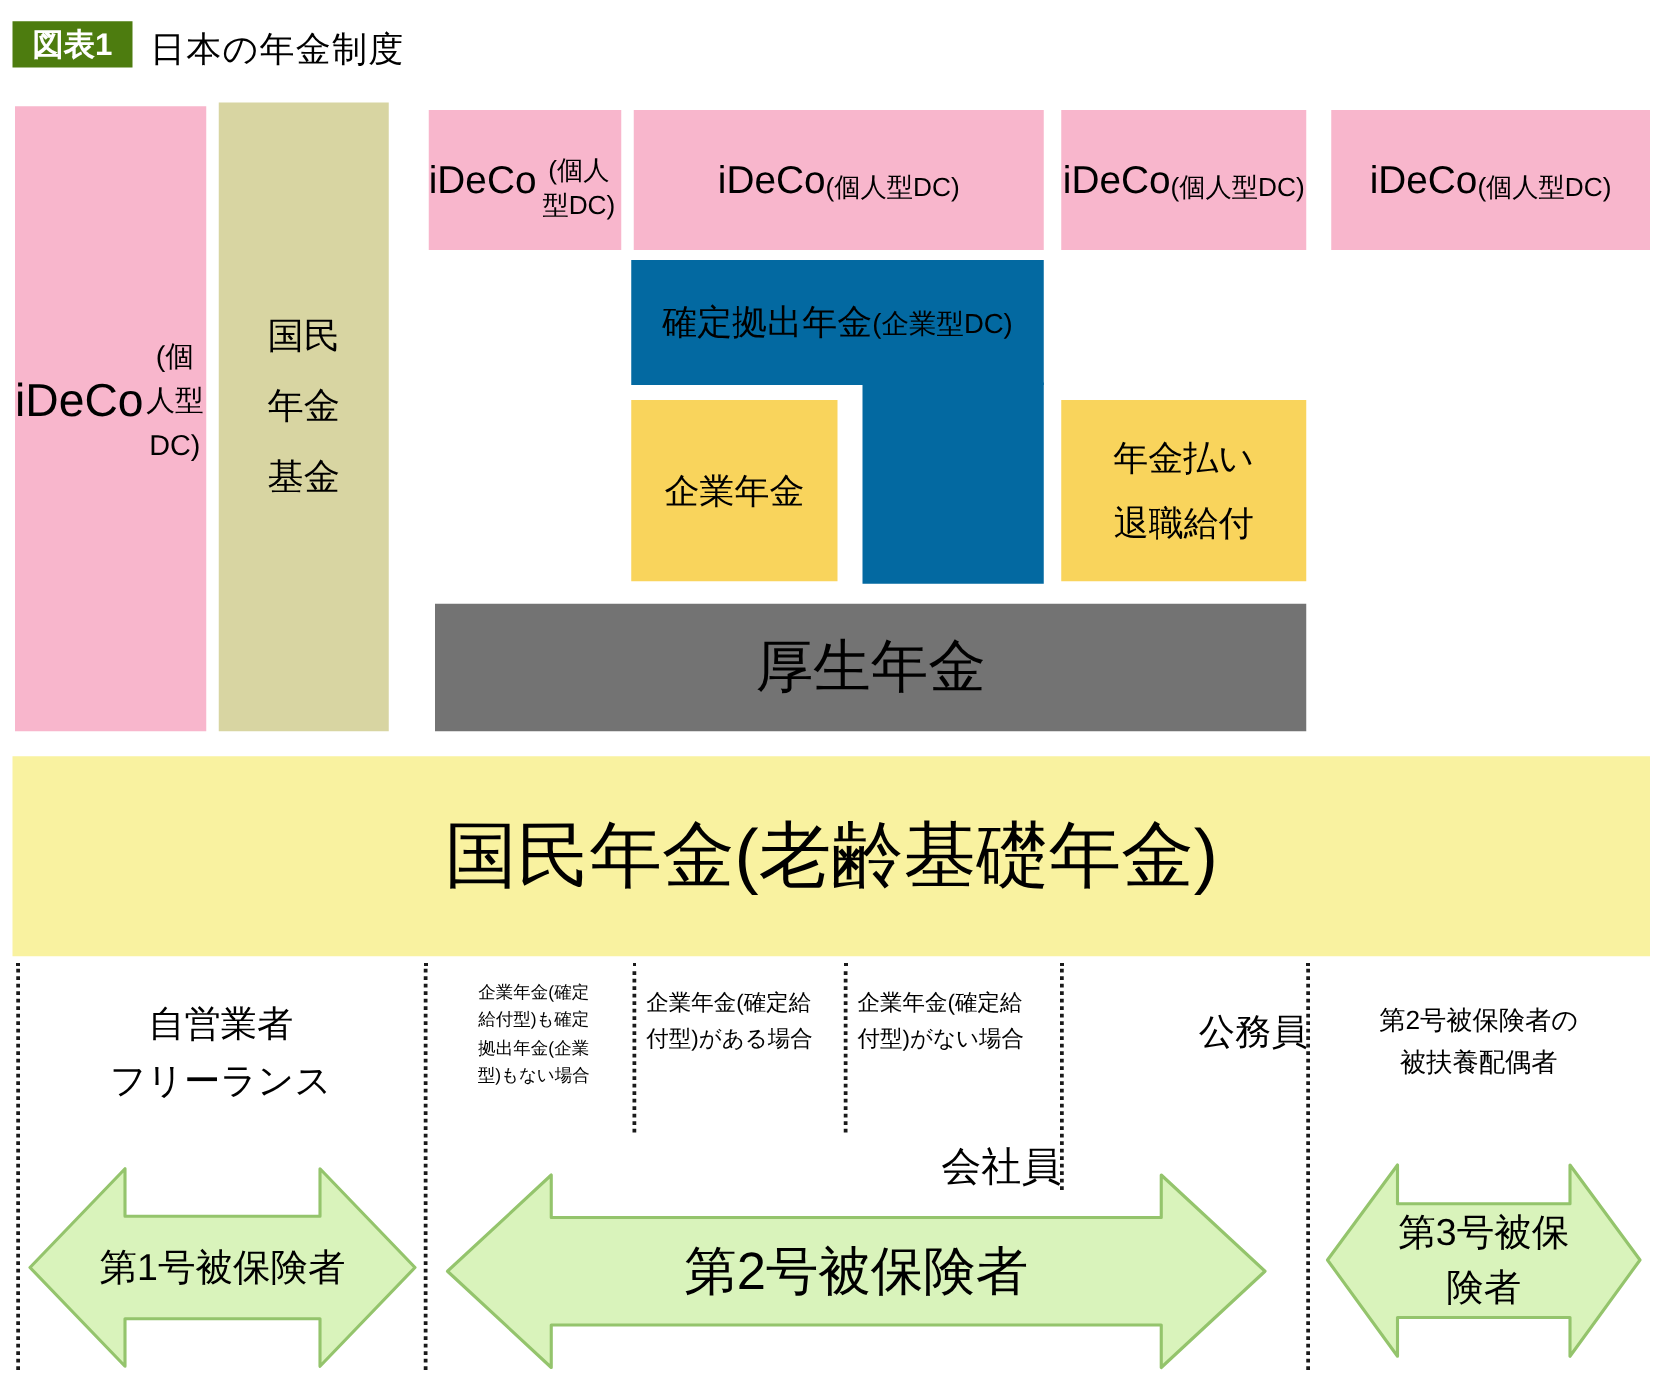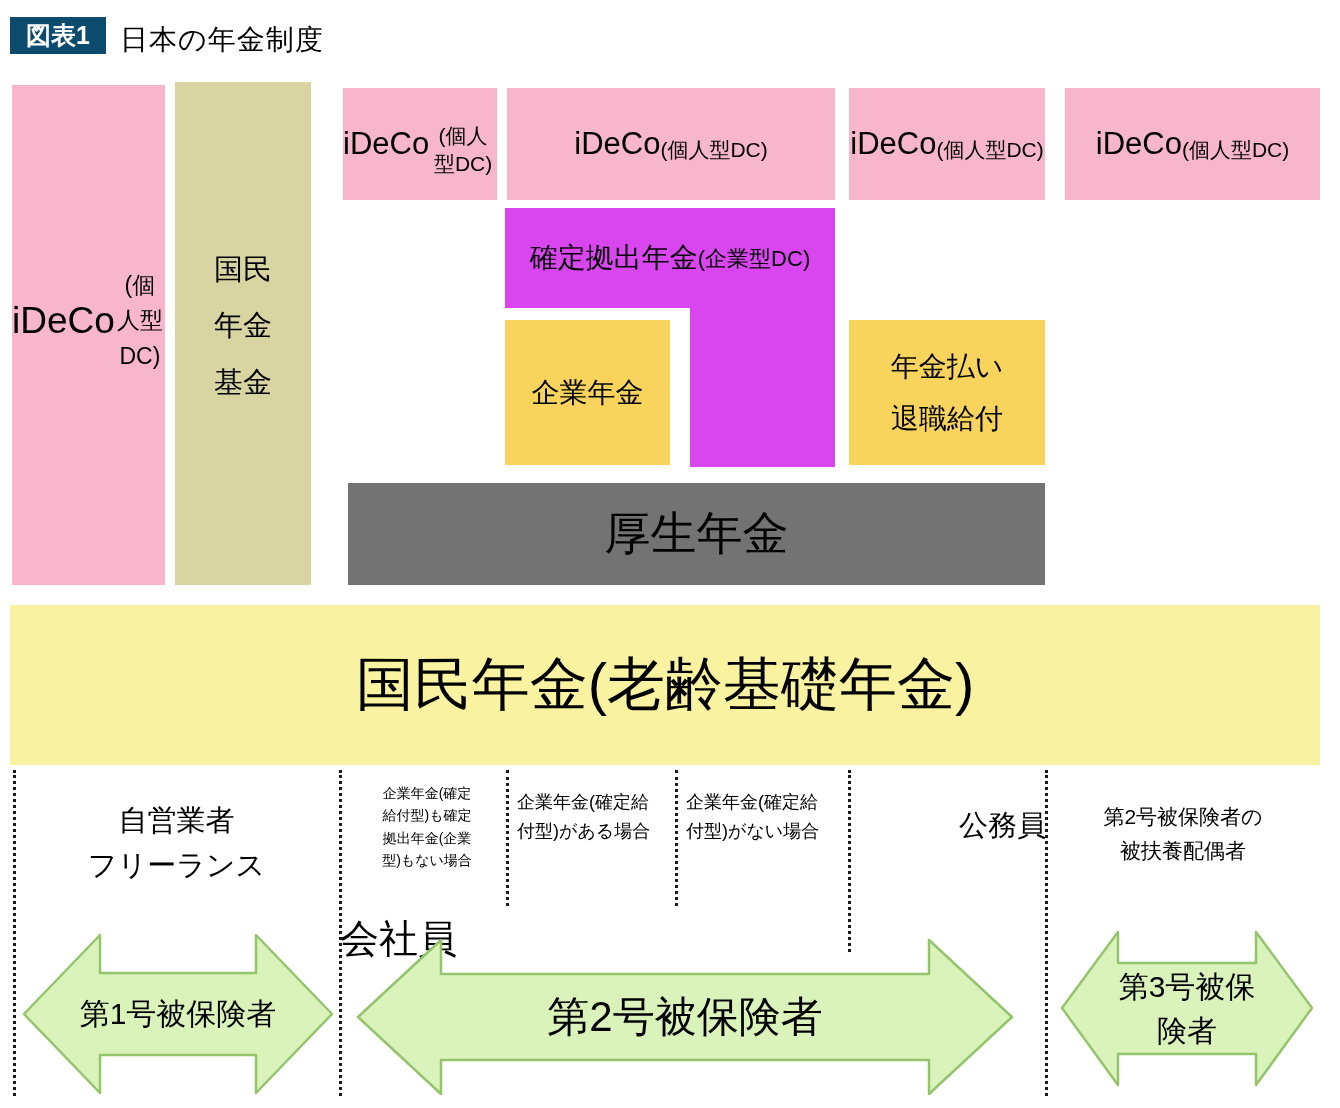--- a/index.html
+++ b/index.html
@@ -4,25 +4,25 @@
 <style>
   *{box-sizing:border-box;margin:0;padding:0}
   html,body{background:#fff}
   body{font-family:"Liberation Sans","DejaVu Sans",sans-serif;color:#111}
   #canvas{position:relative;width:1340px;height:1108px;background:#fff;overflow:hidden}
   .abs{position:absolute}
   .box{position:absolute;display:flex;flex-direction:row;align-items:center;justify-content:center;text-align:center;color:#000}
   .pre{white-space:pre-line}
   .pink{background:#f8b6cc}
   .tan{background:#d8d5a2}
-  .green{background:#d946ef}
+  .green{background:#0369a1}
   .gold{background:#737373}
   .yellow{background:#f9d45c}
   .pale{background:#f9f2a0}
-  .title-tag{position:absolute;background:#0c4a6e;color:#fff;font-size:25px;font-weight:700;display:flex;align-items:center;justify-content:center}
+  .title-tag{position:absolute;background:#4d7c0f;color:#fff;font-size:25px;font-weight:700;display:flex;align-items:center;justify-content:center}
   .title-text{position:absolute;font-size:28px;font-weight:500;letter-spacing:1px;color:#000}
   .ideco-big{font-size:37px;font-weight:500}
   .ideco-sub-big{font-size:23px;line-height:1.55;margin-top:0}
   .ideco-name{font-size:31px;font-weight:500}
   .ideco-sub{font-size:21px;margin-top:12px}
   .dc-name{font-size:28px;font-weight:500}
   .dc-sub{font-size:22px;margin-top:2px}
   .kosei{font-size:46px;font-weight:500}
   .kokumin{font-size:58px;font-weight:500}
   .dotline{position:absolute;width:0;border-left:3px dotted #1a1a1a}
@@ -92,21 +92,21 @@
 給付型)も確定
 拠出年金(企業
 型)もない場合</div>
   <div class="cat pre" style="left:517px;top:788px;width:158px;font-size:18px;line-height:1.6;text-align:left">企業年金(確定給
 付型)がある場合</div>
   <div class="cat pre" style="left:686px;top:788px;width:160px;font-size:18px;line-height:1.6;text-align:left">企業年金(確定給
 付型)がない場合</div>
   <div class="cat" style="left:848px;top:806px;width:198px;font-size:29px;text-align:right">公務員</div>
   <div class="cat pre" style="left:1046px;top:800px;width:274px;font-size:21px;line-height:1.62;text-align:center">第2号被保険者の
 被扶養配偶者</div>
-  <div class="cat" style="left:340px;top:912px;width:509px;font-size:39px;text-align:left">会社員</div>
+  <div class="cat" style="left:340px;top:912px;width:509px;font-size:32px;text-align:right">会社員</div>
 
   <div class="arrow-wrap" style="left:22px;top:933px;width:312px;height:162px">
     <svg width="312" height="162" viewBox="0 0 312 162">
       <polygon points="2,81 78,2 78,40 234,40 234,2 310,81 234,160 234,122 78,122 78,160" fill="#d9f3bb" stroke="#94c46c" stroke-width="2.5" stroke-linejoin="round"></polygon>
     </svg>
     <div class="arrow-label" style="font-size:30px">第1号被保険者</div>
   </div>
 
   <div class="arrow-wrap" style="left:356px;top:938px;width:658px;height:158px">
     <svg width="658" height="158" viewBox="0 0 658 158">

